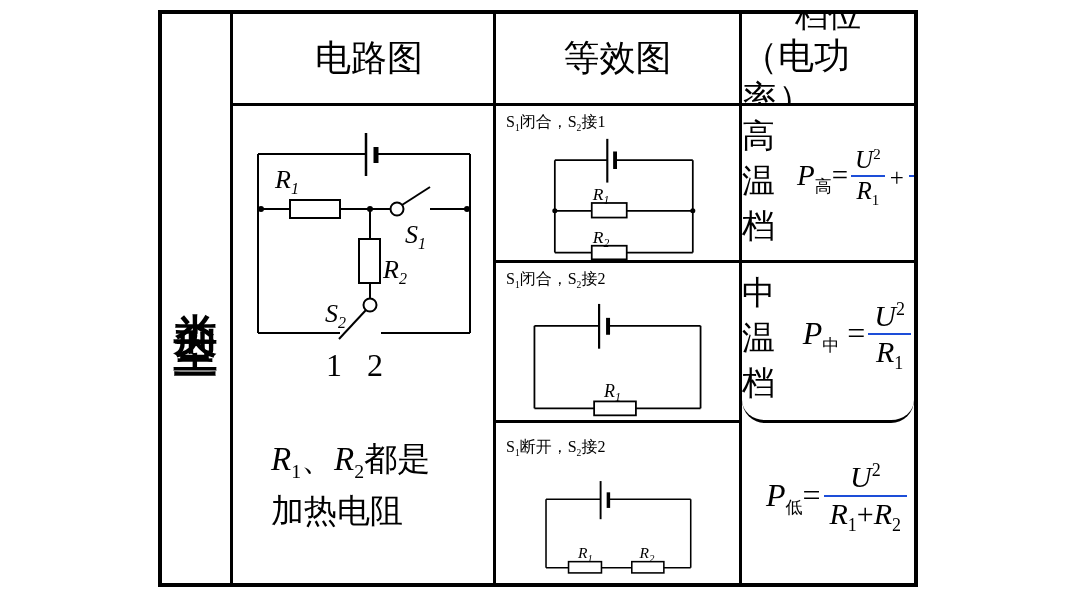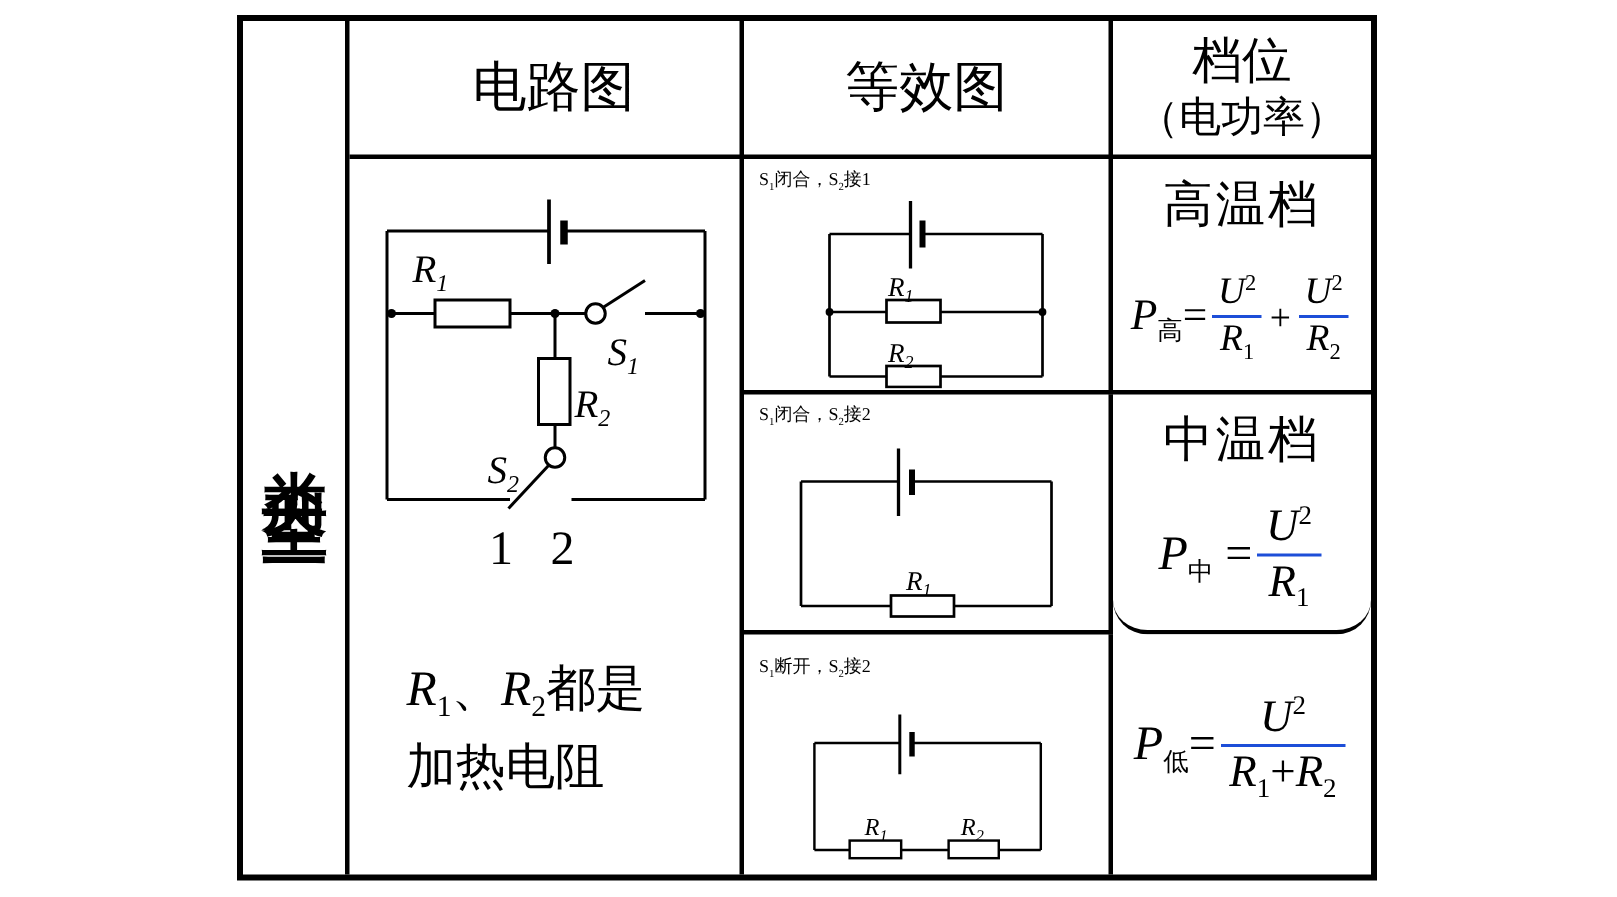--- a/index.html
+++ b/index.html
@@ -16,40 +16,40 @@
   
   .type-cell{grid-column:1;grid-row:1/5;display:flex;align-items:center;justify-content:center;}
   .type-text{writing-mode:vertical-rl;text-orientation:upright;
              font-family:"Liberation Sans","DejaVu Sans",sans-serif;
              font-weight:bold;font-size:44px;letter-spacing:14px;line-height:1;}
 
   
   .hdr{display:flex;flex-direction:column;align-items:center;justify-content:center;
        font-size:36px;}
   .hdr .l1{font-size:33px;line-height:1.2;}
-  .hdr .l2{font-size:28px;line-height:1.2;}
+  .hdr .l2{font-size:36px;line-height:1.2;}
 
   
   .circuit-cell{grid-column:2;grid-row:2/5;}
   .note{margin-top:32px;padding-left:38px;font-size:33px;line-height:1.55;}
   .note i{font-style:italic;}
 
   
   .equiv{display:flex;flex-direction:column;}
-  .cap{font-size:12px;padding:6px 0 0 10px;line-height:1.2;}
+  .cap{font-size:16px;padding:6px 0 0 10px;line-height:1.2;}
   sub{font-size:60%;font-style:normal;}
   sup{font-size:60%;font-style:normal;}
 
   
-  .gear{display:flex;flex-direction:column;align-items:center;gap:16px;}
+  .gear{display:flex;flex-direction:row;}
   .gear-title{font-size:33px;margin-top:8px;letter-spacing:2px;}
   .fml{display:flex;align-items:center;justify-content:center;flex:1;width:100%;
        font-size:30px;padding-bottom:10px;}
   .fml i{font-style:italic;}
-  .plhs{font-size:32px;white-space:nowrap;}
+  .plhs{font-size:32px;white-space:nowrap;margin-left:20px;}
   .plhs sub{font-size:17px;}
   .frac{display:inline-flex;flex-direction:column;align-items:center;margin:0 3px;vertical-align:middle;}
   .frac .num,.frac .den{padding:0 6px;line-height:1.15;text-align:center;white-space:nowrap;}
   .frac .num{border-bottom:2px solid #1d4ed8;align-self:stretch;}
   .plus{margin:0 2px;}
   .compact{font-size:25px;}
   .compact .plhs{font-size:29px;}
   .compact .frac .num,.compact .frac .den{padding:0 4px;}
 
   svg text{font-family:"Liberation Serif","DejaVu Serif",serif;}

